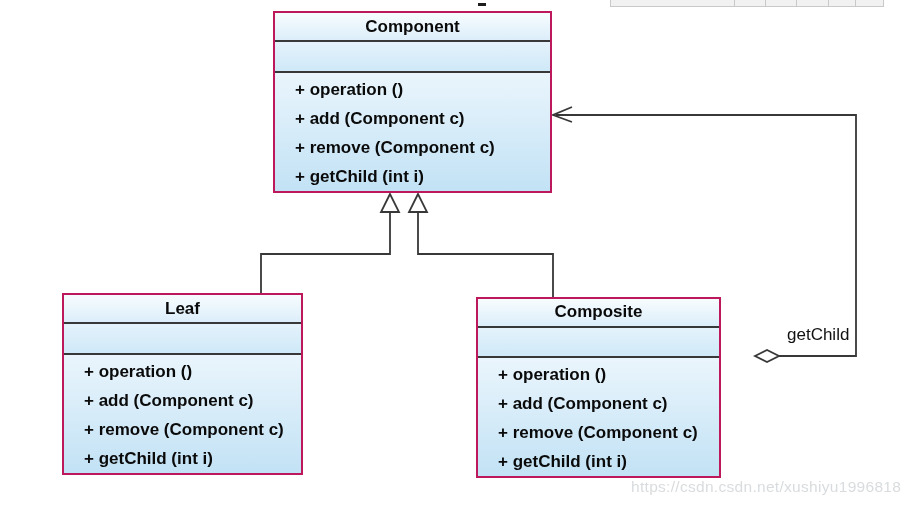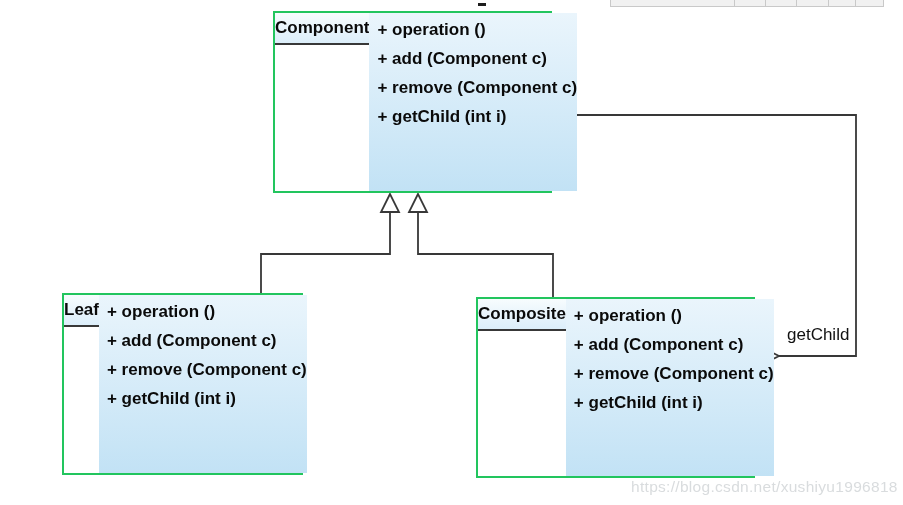--- a/index.html
+++ b/index.html
@@ -7,46 +7,47 @@
     position:relative;
     width:903px;height:505px;
     background:#ffffff;
     overflow:hidden;
     font-family:"Liberation Sans", sans-serif;
     color:#0a0a0a;
   }
   
   .uml-class{
     position:absolute;
-    border:2px solid #22c55e;
+    border:2px solid #be185d;
     box-sizing:border-box;
     display:flex;
+    flex-direction:column;
   }
   .uml-title{
     height:30px;
     border-bottom:2px solid #383838;
     display:flex;align-items:center;justify-content:center;
     font-weight:bold;font-size:17px;
     background:linear-gradient(180deg,#f7fcfe 0%,#dceefa 100%);
   }
   .uml-attrs{
     height:32px;
     border-bottom:2px solid #383838;
     background:linear-gradient(180deg,#e4f2fb 0%,#cfe9f8 100%);
   }
   .uml-methods{
     flex:1;
     background:linear-gradient(180deg,#eaf5fc 0%,#c2e2f5 100%);
-    padding:2px 0 0 8px;
+    padding:2px 0 0 20px;
     font-weight:bold;font-size:17px;
   }
   .uml-method{height:29px;line-height:29px;white-space:pre;}
   #box-component{left:273px;top:11px;width:279px;height:182px;}
   #box-leaf{left:62px;top:293px;width:241px;height:182px;}
-  #box-composite{left:476px;top:297px;width:279px;height:181px;}
+  #box-composite{left:476px;top:297px;width:245px;height:181px;}
 
   
   .connector-layer{position:absolute;left:0;top:0;width:903px;height:505px;pointer-events:none;}
 
   .children-label{
     position:absolute;left:787px;top:325px;
     font-size:17px;color:#111;
   }
   .watermark{
     position:absolute;left:631px;top:478px;
@@ -124,15 +125,15 @@
     <div class="uml-methods">
       <div class="uml-method">+ operation ()</div>
       <div class="uml-method">+ add (Component c)</div>
       <div class="uml-method">+ remove (Component c)</div>
       <div class="uml-method">+ getChild (int i)</div>
     </div>
   </div>
 
   <div class="children-label">getChild</div>
 
-  <div class="watermark">https://blog.csdn.net/xushiyu1996818</div>
+  <div class="watermark">https://csdn.csdn.net/xushiyu1996818</div>
 
 </div>
 
 </body></html>

